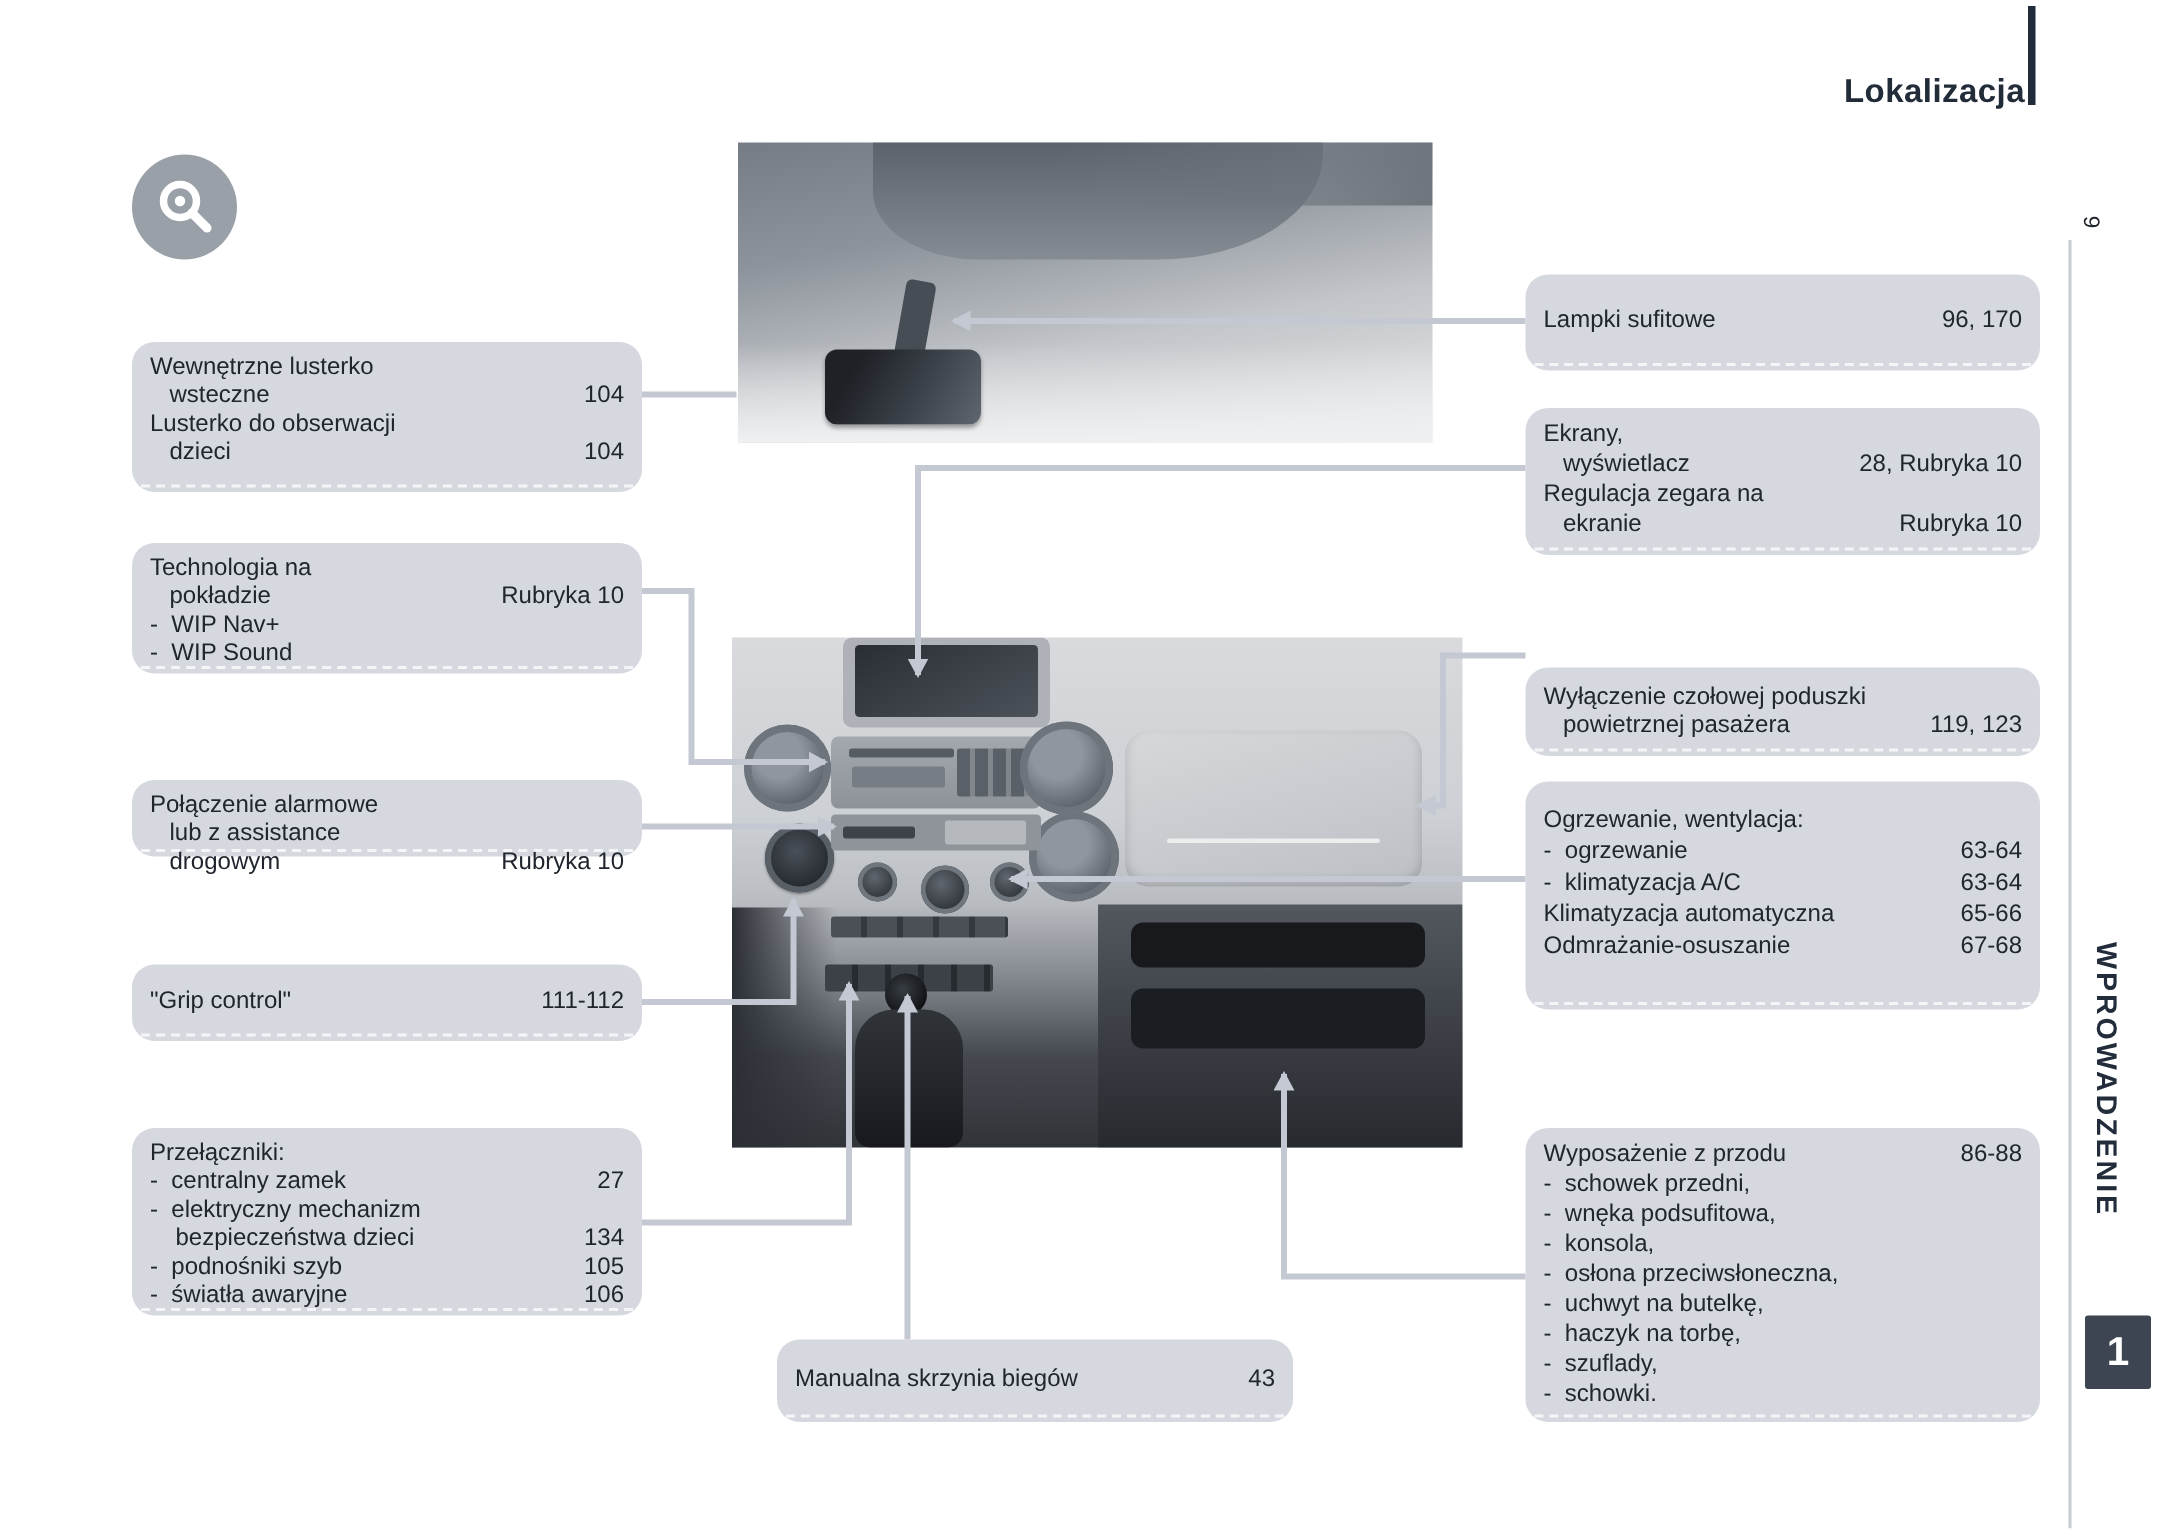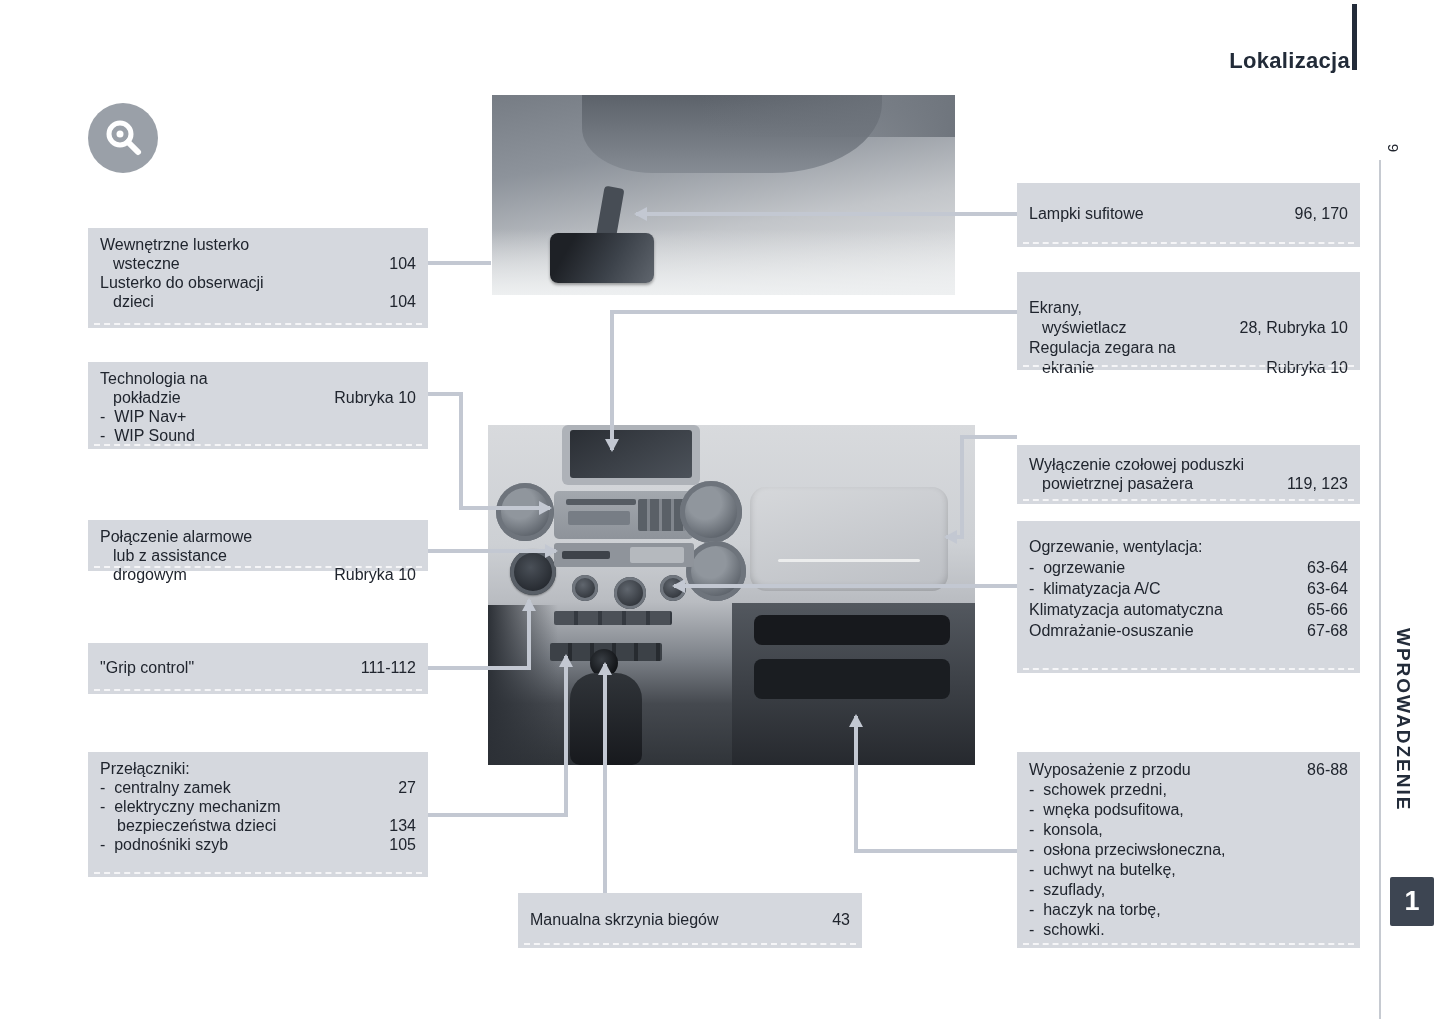--- a/index.html
+++ b/index.html
@@ -54,25 +54,25 @@
   .lh20 .line{line-height:20px;}
   .lh21 .line{line-height:21px;}
 
   #c-mirror {left:88px;  top:228px; width:340px; height:100px;}
   #c-tech   {left:88px;  top:362px; width:340px; height:87px;}
   #c-assist {left:88px;  top:520px; width:340px; height:51px;}
   #c-grip   {left:88px;  top:643px; width:340px; height:51px; padding-top:15px;}
   #c-switch {left:88px;  top:752px; width:340px; height:125px;}
   #c-gear   {left:518px; top:893px; width:344px; height:55px; padding-top:17px;}
   #c-lamps  {left:1017px;top:183px; width:343px; height:64px; padding-top:21px;}
-  #c-disp   {left:1017px;top:272px; width:343px; height:98px; padding-top:26px;}
+  #c-disp   {left:1017px;top:272px; width:343px; height:98px; padding-top:8px;}
   #c-airbag {left:1017px;top:408px; width:343px; height:59px; padding-top:10px;margin-top:37px;}
   #c-heat   {left:1017px;top:521px; width:343px; height:152px;padding-top:15px;}
   #c-equip  {left:1017px;top:752px; width:343px; height:196px;padding-top:8px;}
-  .callout{z-index:10;}
+  .callout{z-index:10;border-radius:15px;}
 
   
   #connectors{position:absolute;left:0;top:0;z-index:5;pointer-events:none;}
   .cl{fill:none;stroke:#c3c8d2;stroke-width:4;}
   .arrow{marker-end:url(#arr);}
 
   
   .photo{position:absolute;overflow:hidden;z-index:1;}
   .photo *{position:absolute;}
   #photo-top{left:492px;top:95px;width:463px;height:200px;
@@ -273,20 +273,24 @@
       <span class="lt">-  elektryczny mechanizm</span>
     </div>
     <div class="line ind2">
       <span class="lt">bezpieczeństwa dzieci</span>
       <span class="ln">134</span>
     </div>
     <div class="line">
       <span class="lt">-  podnośniki szyb</span>
       <span class="ln">105</span>
     </div>
+    <div class="line">
+      <span class="lt">-  światła awaryjne</span>
+      <span class="ln">106</span>
+    </div>
   </div>
 <div id="c-gear" class="callout">
     <div class="line">
       <span class="lt">Manualna skrzynia biegów</span>
       <span class="ln">43</span>
     </div>
   </div>
 <div id="c-lamps" class="callout">
     <div class="line">
       <span class="lt">Lampki sufitowe</span>
@@ -353,21 +357,21 @@
     <div class="line">
       <span class="lt">-  konsola,</span>
     </div>
     <div class="line">
       <span class="lt">-  osłona przeciwsłoneczna,</span>
     </div>
     <div class="line">
       <span class="lt">-  uchwyt na butelkę,</span>
     </div>
     <div class="line">
+      <span class="lt">-  haczyk na torbę,</span>
+    </div>
+    <div class="line">
       <span class="lt">-  szuflady,</span>
     </div>
     <div class="line">
-      <span class="lt">-  haczyk na torbę,</span>
-    </div>
-    <div class="line">
       <span class="lt">-  schowki.</span>
     </div>
   </div>
 
 </body></html>

